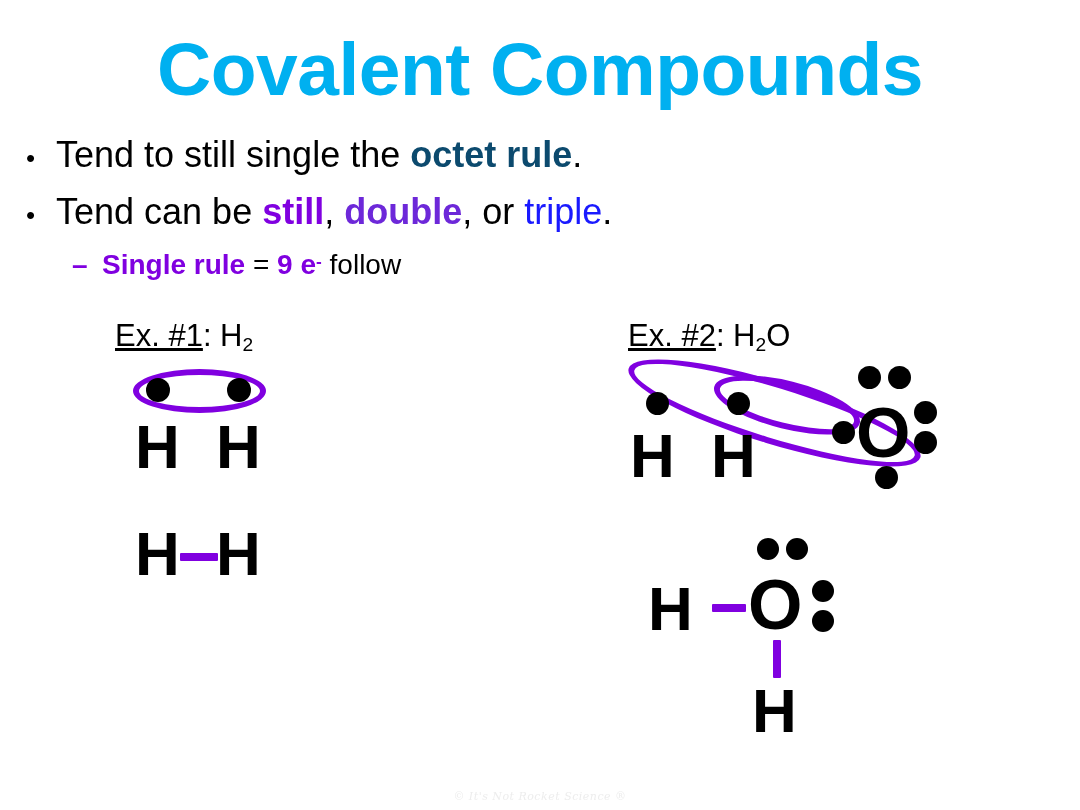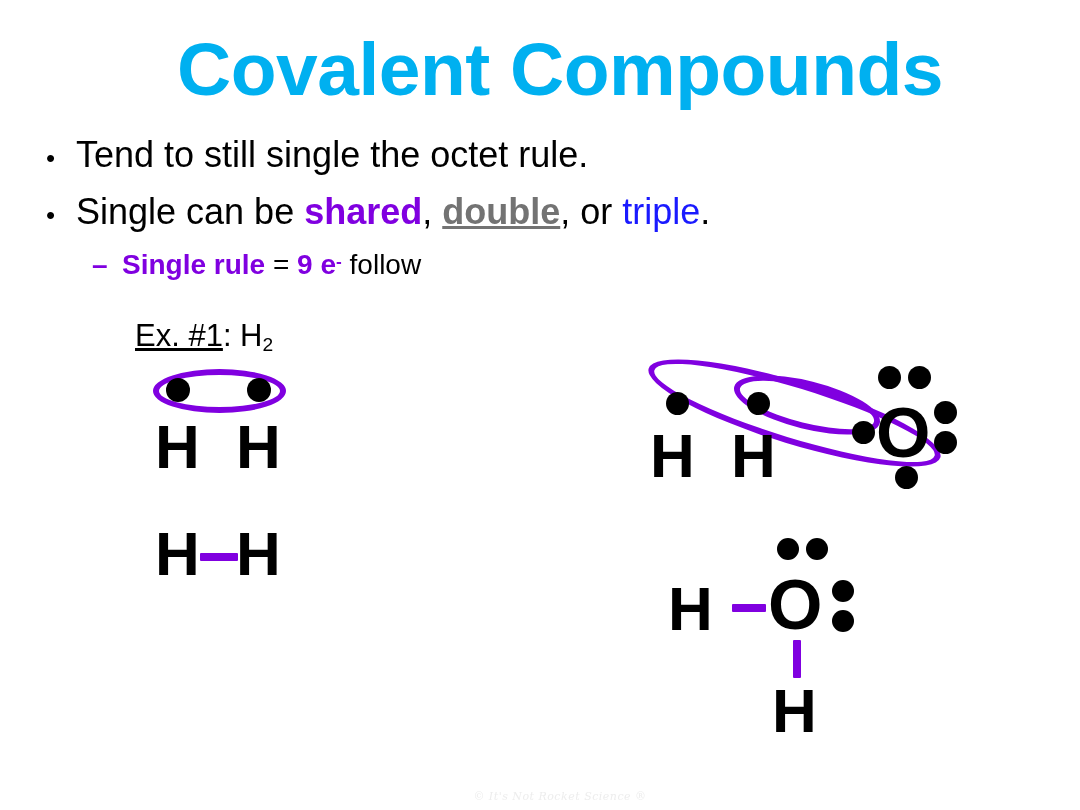--- a/index.html
+++ b/index.html
@@ -11,21 +11,20 @@
     height: 810px;
     background: #ffffff;
     font-family: "Liberation Sans", sans-serif;
     overflow: hidden;
     position: relative;
   }
   .slide {
     position: relative;
     width: 976px;
     height: 810px;
-    margin-left: 20px;
   }
 
   
   .title {
     position: absolute;
     left: 0;
     top: 32px;
     width: 1080px;
     text-align: center;
     font-size: 75px;
@@ -64,23 +63,23 @@
     align-items: baseline;
     font-size: 28px;
     white-space: nowrap;
   }
   .subbullet .dash {
     width: 30px;
     flex: 0 0 30px;
     color: #8000E0;
     font-weight: bold;
   }
-  .pink { color: #000000; font-weight: normal; }
+  .pink { color: #0c4a6e; font-weight: bold; }
   .purple { color: #8000E0; font-weight: bold; }
-  .periwinkle { color: #737373; font-weight: bold; text-decoration: underline; }
+  .periwinkle { color: #6d28d9; font-weight: bold; }
   .blue { color: #1A1AFF; font-weight: normal; }
   .black { color: #000000; }
   sub { font-size: 0.62em; vertical-align: baseline; position: relative; top: 0.28em; }
   sup { font-size: 0.62em; vertical-align: baseline; position: relative; top: -0.42em; }
 
   
   .ex-label {
     position: absolute;
     font-size: 31px;
     color: #000;
@@ -140,30 +139,31 @@
 
   <div class="title">Covalent Compounds</div>
 
   <div class="bullet bullet-1">
     <span class="dot">•</span>
     <span><span>Tend to still single the </span><span class="pink">octet rule</span><span>.</span></span>
   </div>
 
   <div class="bullet bullet-2">
     <span class="dot">•</span>
-    <span><span>Single can be </span><span class="purple">shared</span><span>, </span><span class="periwinkle">double</span><span>, or </span><span class="blue">triple</span><span>.</span></span>
+    <span><span>Tend can be </span><span class="purple">still</span><span>, </span><span class="periwinkle">double</span><span>, or </span><span class="blue">triple</span><span>.</span></span>
   </div>
 
   <div class="subbullet">
     <span class="dash">–</span>
     <span><span class="purple">Single rule</span><span class="black"> = </span><span class="purple">9 e</span><sup class="purple">-</sup><span class="black"> follow</span></span>
   </div>
 
   <div class="ex-label ex1-label"><span class="u">Ex. #1</span><span>: H</span><sub>2</sub></div>
 
+  <div class="ex-label ex2-label"><span class="u">Ex. #2</span><span>: H</span><sub>2</sub><span>O</span></div>
 
   <div>
 
     <div class="ellipse" style="left:133px; top:369px; width:133px; height:44px;"></div>
 
     <div class="edot" style="left:146px; top:378px; width:24px; height:24px;"></div>
     <div class="edot" style="left:227px; top:378px; width:24px; height:24px;"></div>
 
     <div class="atom" style="left:135px; top:416px;">H</div>
     <div class="atom" style="left:216px; top:416px;">H</div>

